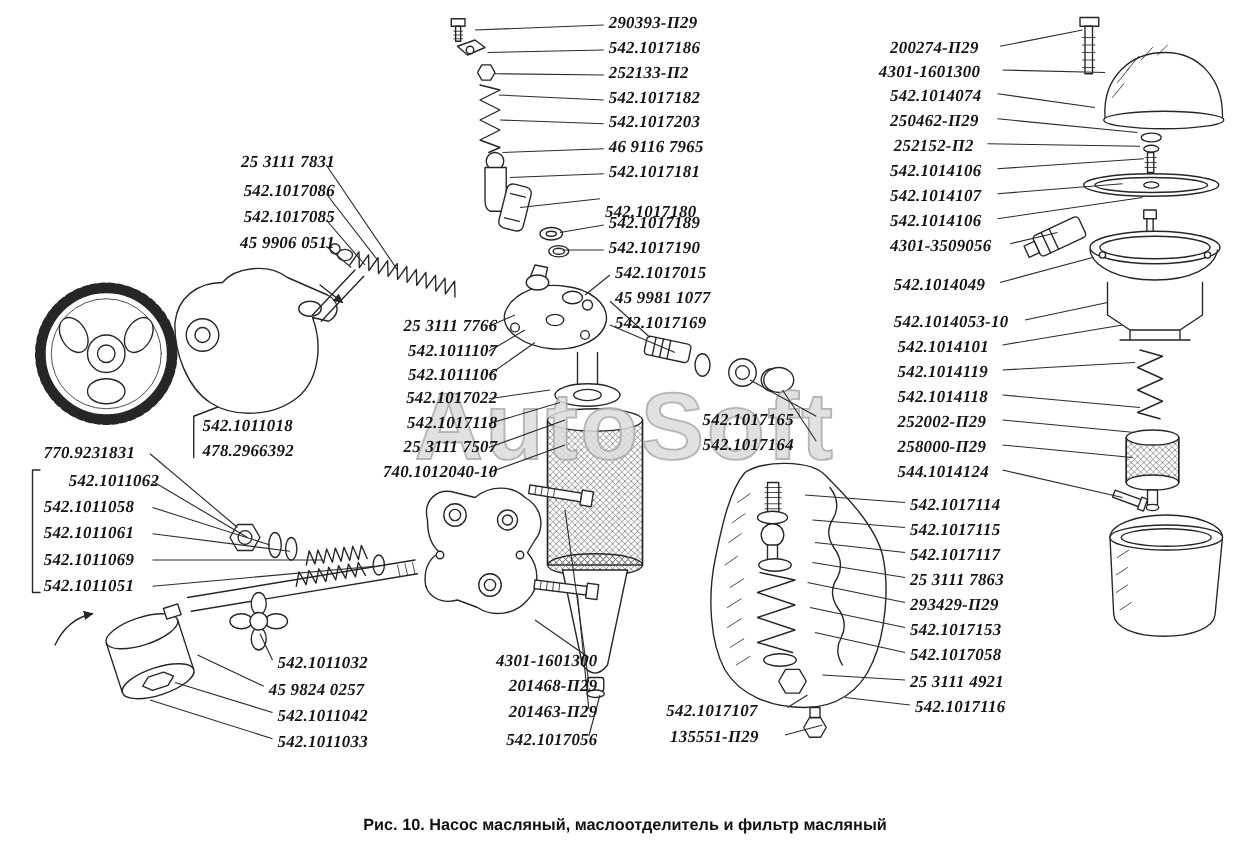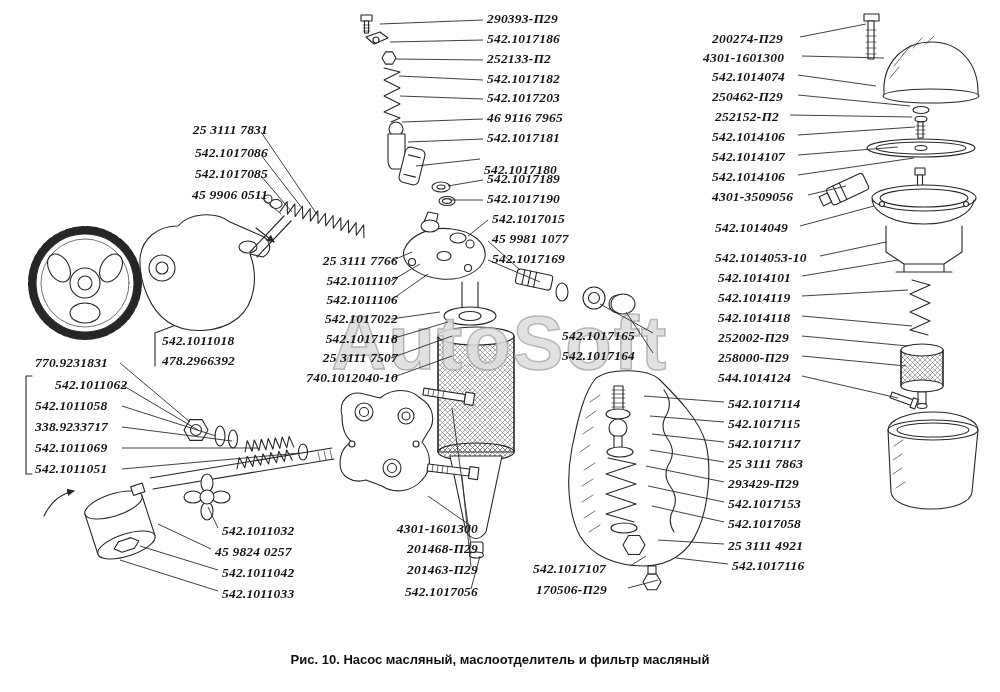--- a/index.html
+++ b/index.html
@@ -346,33 +346,33 @@
       <div class="part-label r" style="left: 388px; top: 300px;">542.1011106</div>
       <div class="part-label r" style="left: 388px; top: 319px;">542.1017022</div>
       <div class="part-label r" style="left: 388px; top: 339px;">542.1017118</div>
       <div class="part-label r" style="left: 388px; top: 358px;">25 3111 7507</div>
       <div class="part-label r" style="left: 388px; top: 378px;">740.1012040-10</div>
       <div class="part-label" style="left: 162px; top: 341px;">542.1011018</div>
       <div class="part-label" style="left: 162px; top: 361px;">478.2966392</div>
       <div class="part-label" style="left: 35px; top: 363px;">770.9231831</div>
       <div class="part-label" style="left: 35px; top: 385px; margin-left: 20px;">542.1011062</div>
       <div class="part-label" style="left: 35px; top: 406px;">542.1011058</div>
-      <div class="part-label" style="left: 35px; top: 427px;">338.9233717</div>
+      <div class="part-label" style="left: 35px; top: 427px;">542.1011061</div>
       <div class="part-label" style="left: 35px; top: 448px;">542.1011069</div>
       <div class="part-label" style="left: 35px; top: 469px;">542.1011051</div>
       <div class="part-label" style="left: 222px; top: 531px;">542.1011032</div>
       <div class="part-label" style="left: 215px; top: 552px;">45 9824 0257</div>
       <div class="part-label" style="left: 222px; top: 573px;">542.1011042</div>
       <div class="part-label" style="left: 222px; top: 594px;">542.1011033</div>
       <div class="part-label r" style="left: 468px; top: 529px;">4301-1601300</div>
       <div class="part-label r" style="left: 468px; top: 549px;">201468-П29</div>
       <div class="part-label r" style="left: 468px; top: 570px;">201463-П29</div>
       <div class="part-label r" style="left: 468px; top: 592px;">542.1017056</div>
       <div class="part-label" style="left: 533px; top: 569px;">542.1017107</div>
-      <div class="part-label" style="left: 536px; top: 590px;">170506-П29</div>
+      <div class="part-label" style="left: 536px; top: 590px;">135551-П29</div>
       <div class="part-label" style="left: 562px; top: 336px;">542.1017165</div>
       <div class="part-label" style="left: 562px; top: 356px;">542.1017164</div>
       <div class="part-label" style="left: 712px; top: 39px;">200274-П29</div>
       <div class="part-label" style="left: 703px; top: 58px;">4301-1601300</div>
       <div class="part-label" style="left: 712px; top: 77px;">542.1014074</div>
       <div class="part-label" style="left: 712px; top: 97px;">250462-П29</div>
       <div class="part-label" style="left: 715px; top: 117px;">252152-П2</div>
       <div class="part-label" style="left: 712px; top: 137px;">542.1014106</div>
       <div class="part-label" style="left: 712px; top: 157px;">542.1014107</div>
       <div class="part-label" style="left: 712px; top: 177px;">542.1014106</div>

